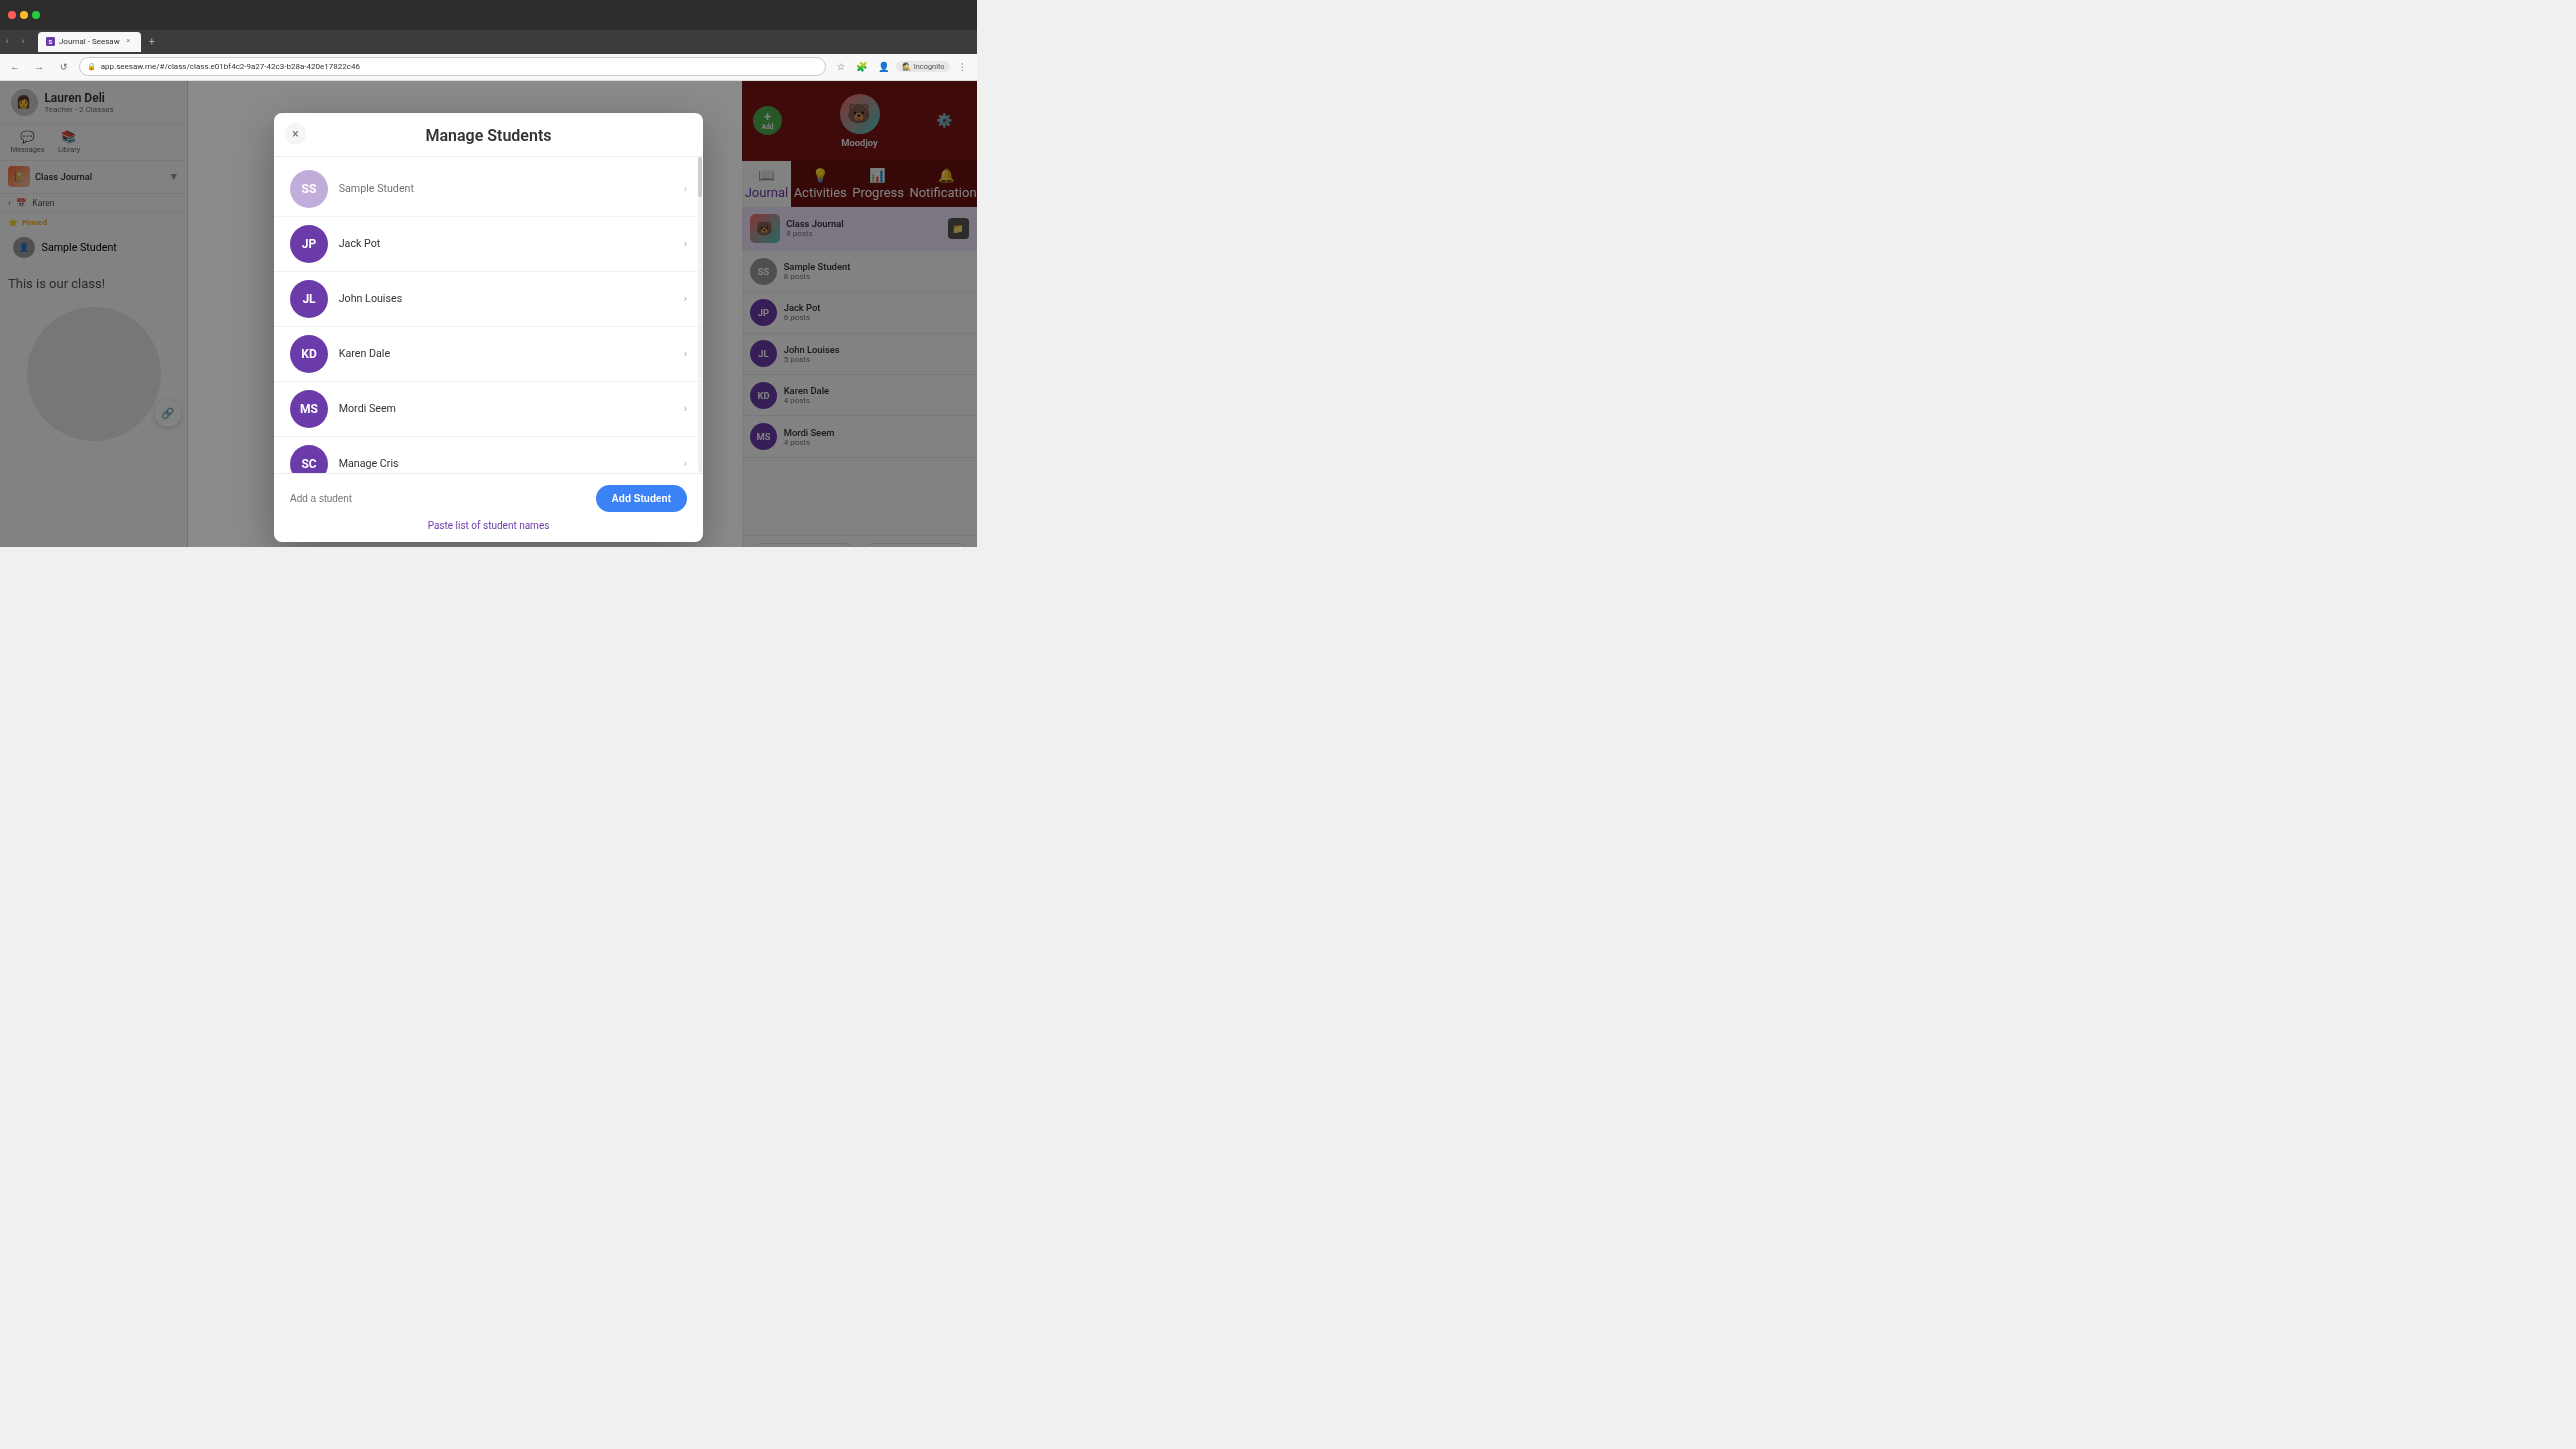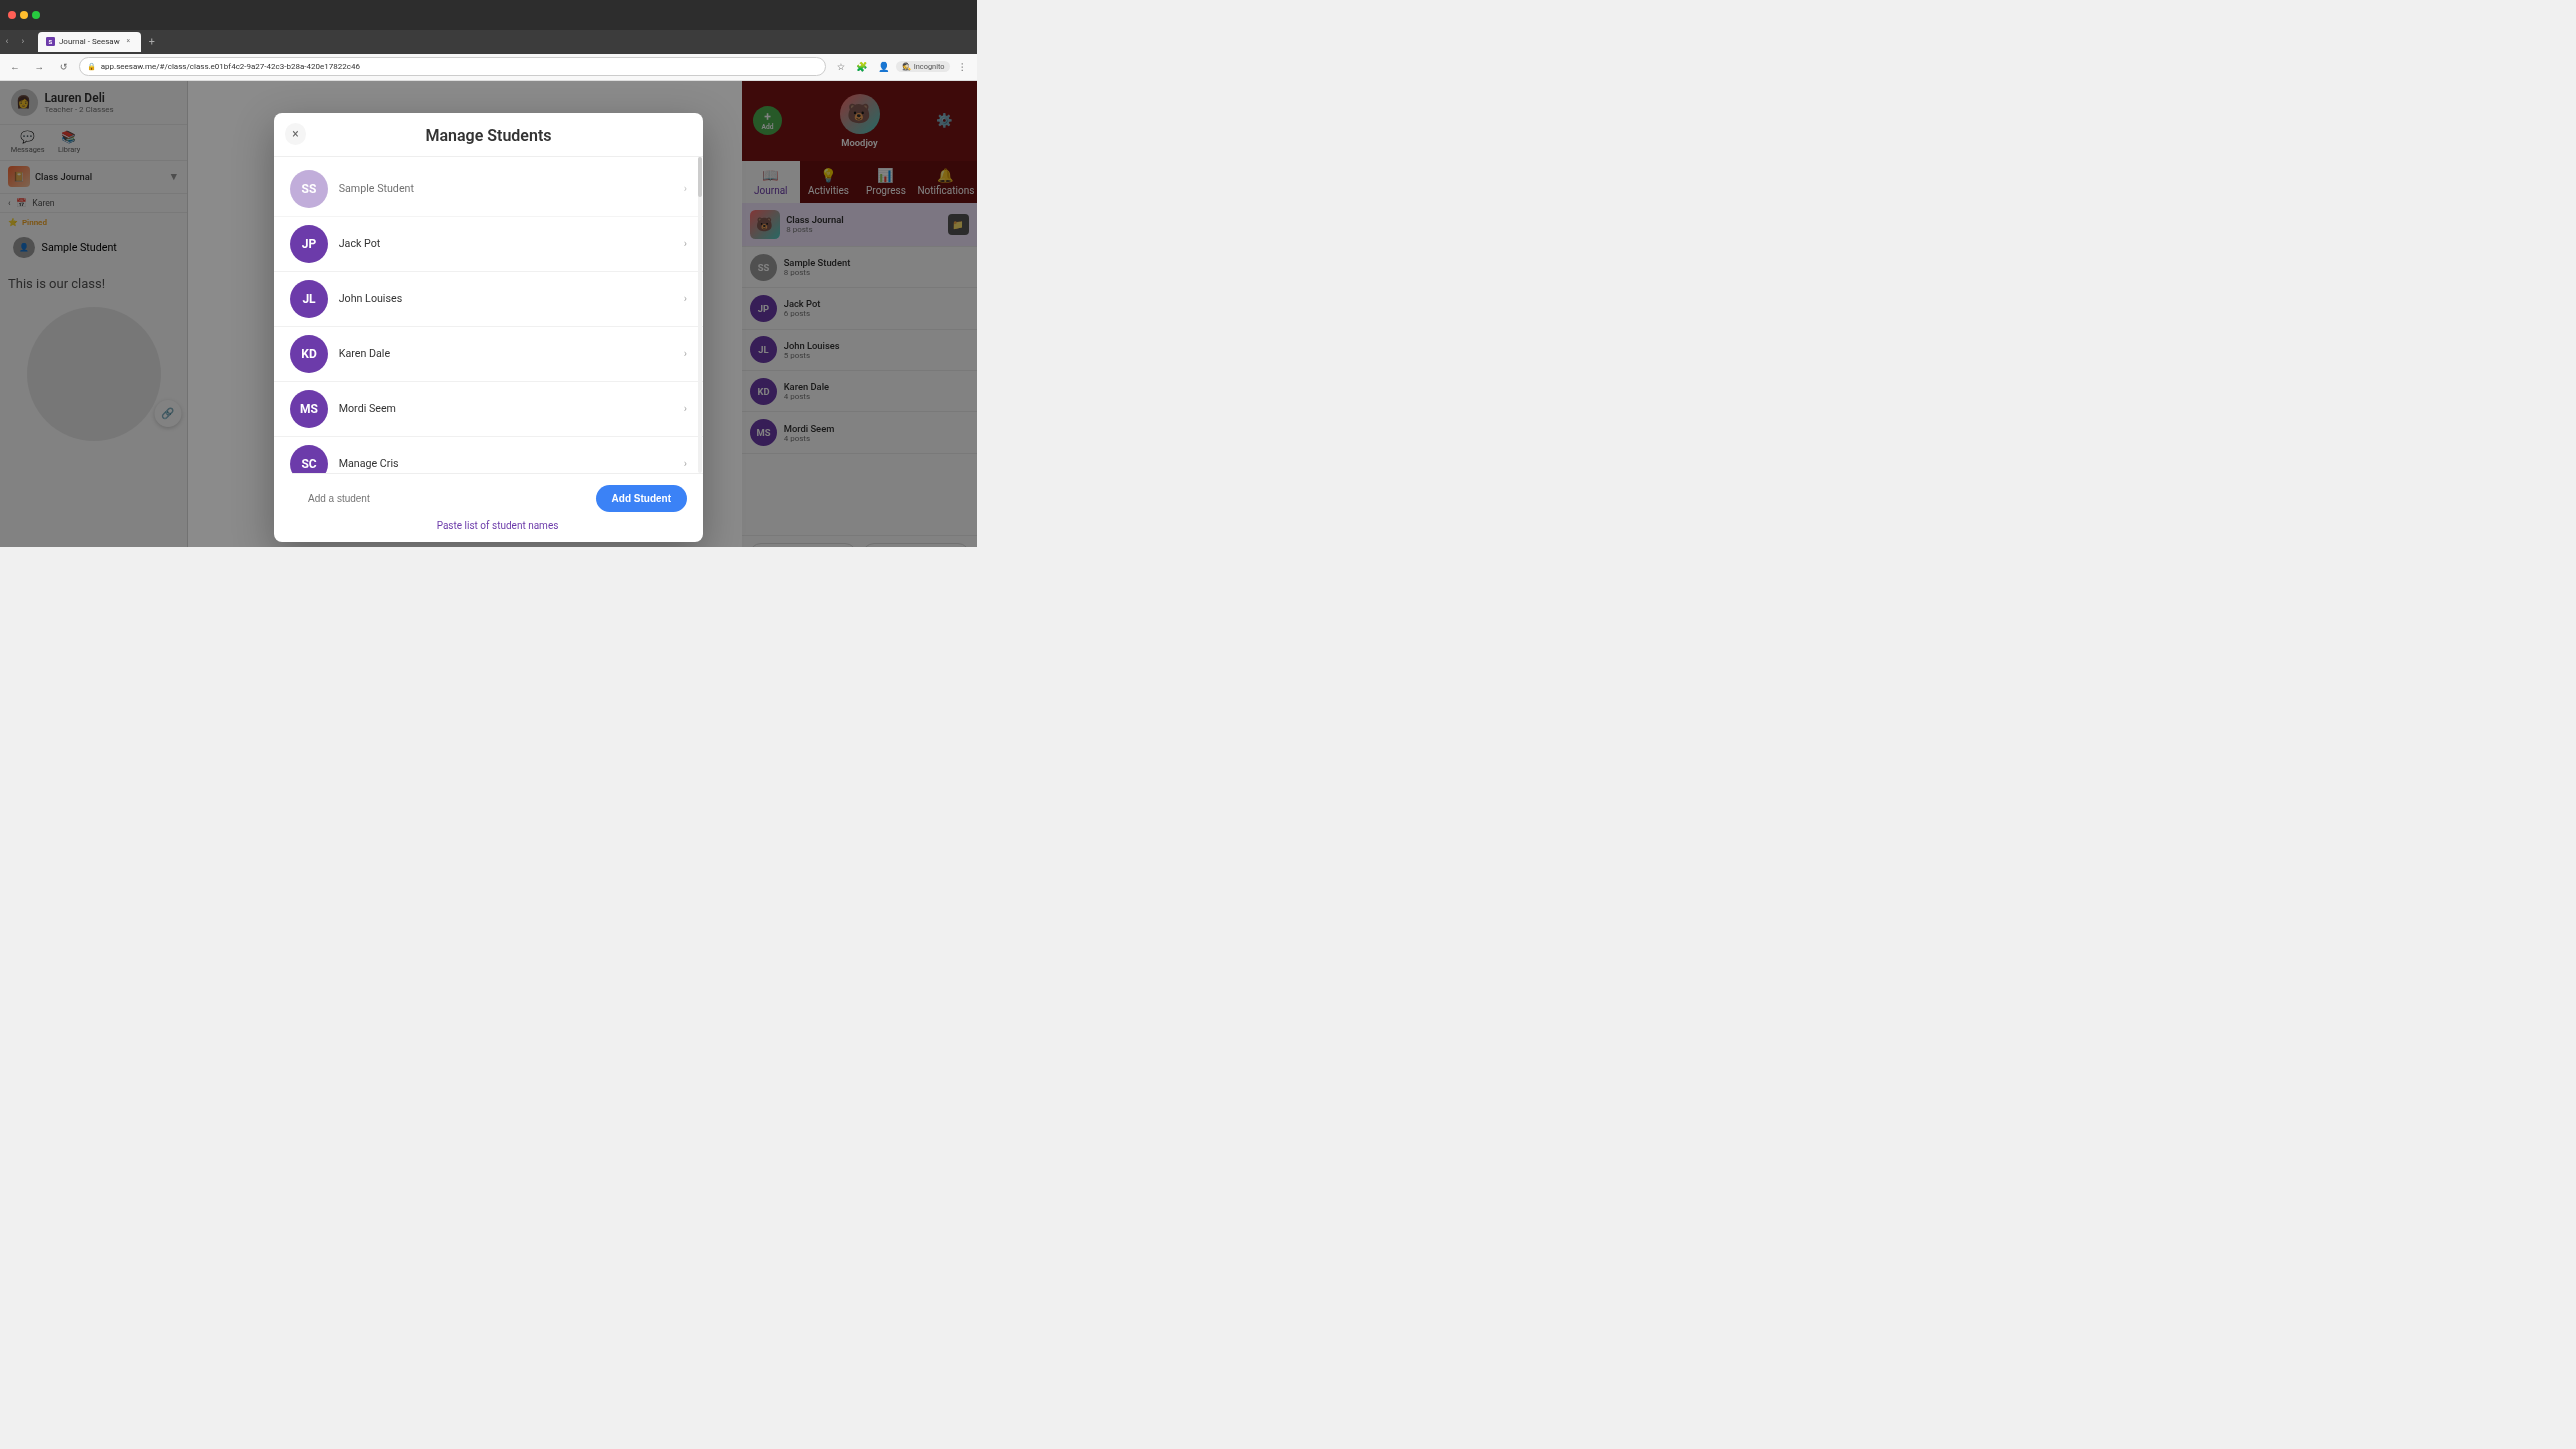--- a/index.html
+++ b/index.html
@@ -361,21 +361,21 @@
       padding: 6.7px 2.7px;
       cursor: pointer;
       gap: 2.7px;
     }
     .right-nav-item.active {
       background: white;
     }
     .right-nav-item .icon { font-size: 13.4px; }
     .right-nav-item.active .icon { color: #6c3baa; }
     .right-nav-item .label {
-      font-size: 10px;
+      font-size: 13px;
       color: white;
     }
     .right-nav-item.active .label { color: #6c3baa; }
     .journal-section {
       background: white;
       flex: 1;
       overflow-y: auto;
     }
     .journal-class-item {
       display: flex;
@@ -541,21 +541,20 @@
       font-size: 10.7px;
       color: #aaa;
     }
     .modal-footer {
       padding: 10.7px 16px;
       border-top: 0.7px solid #eee;
       display: flex;
       flex-direction: column;
       align-items: center;
       gap: 8px;
-      margin-left: 18px;
     }
     .footer-row {
       display: flex;
       align-items: center;
       width: 100%;
       gap: 8px;
     }
     .add-student-input {
       flex: 1;
       border: none;

